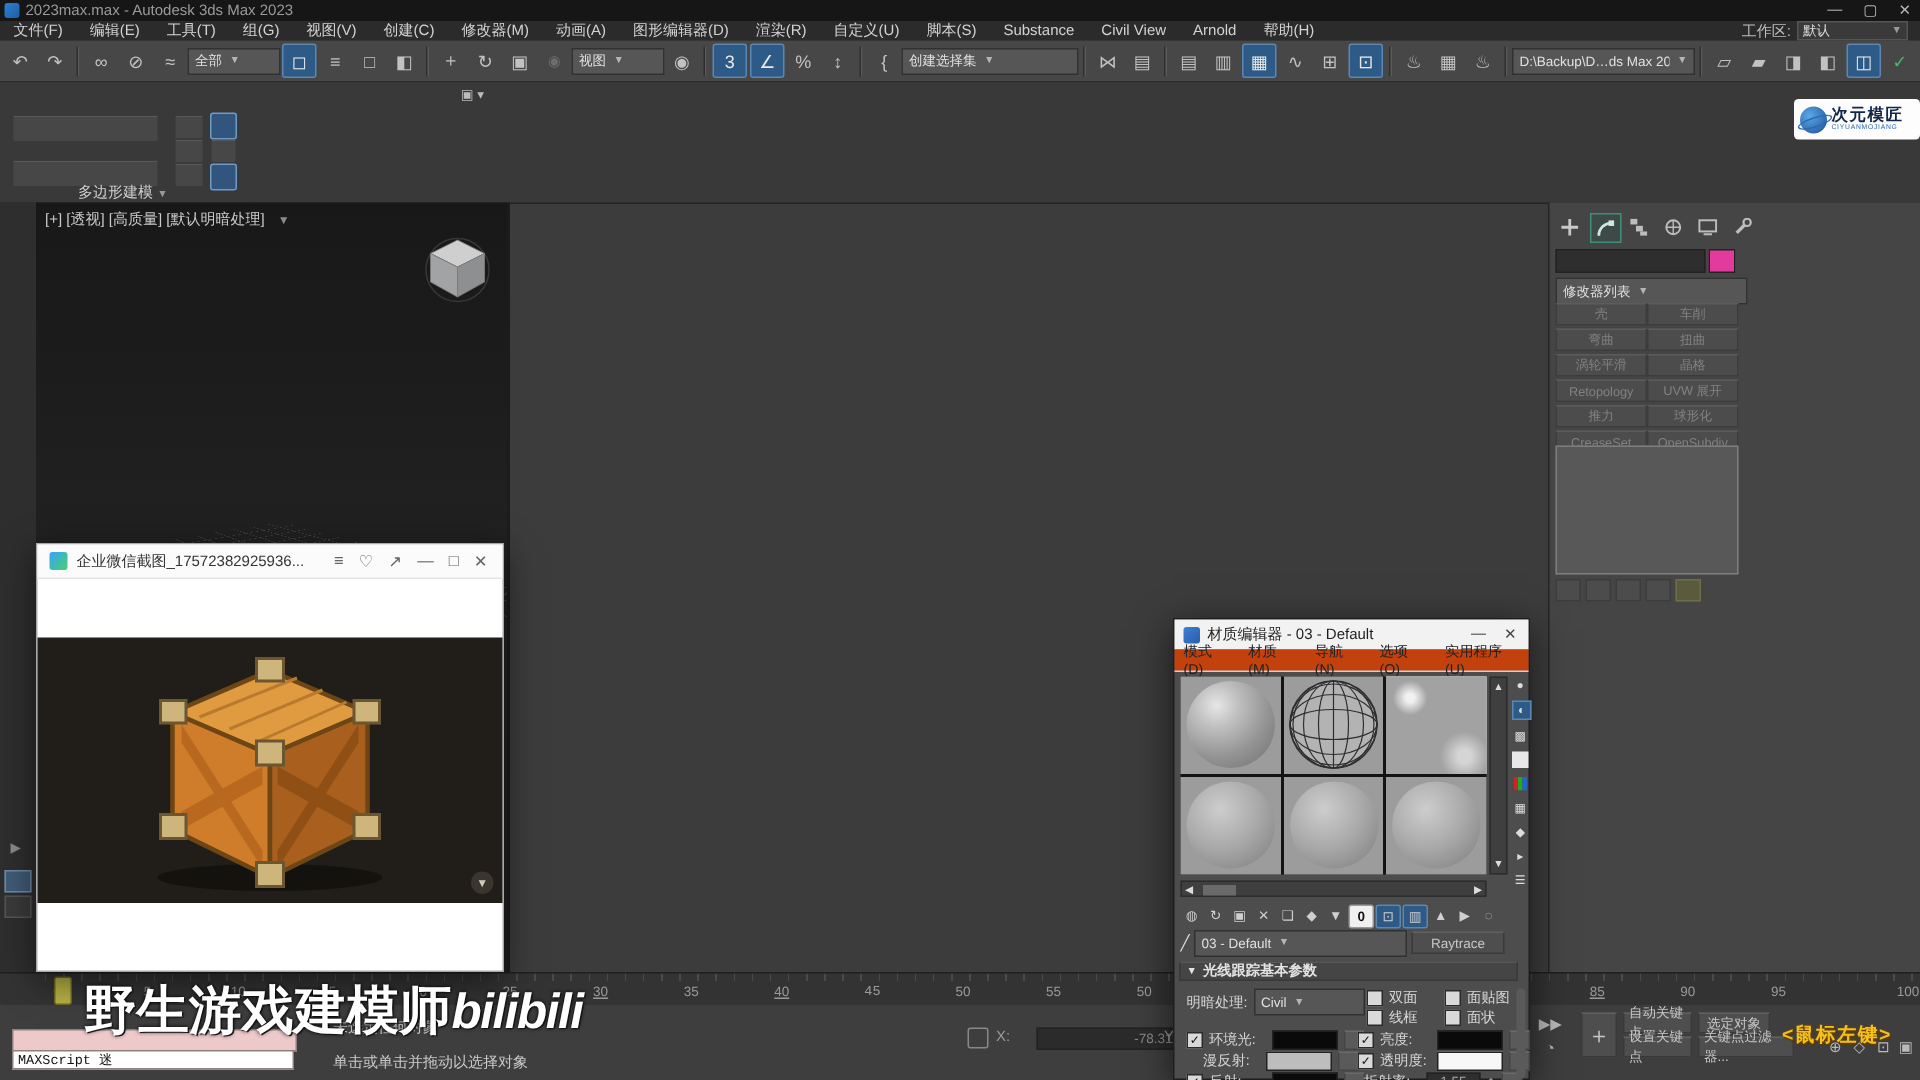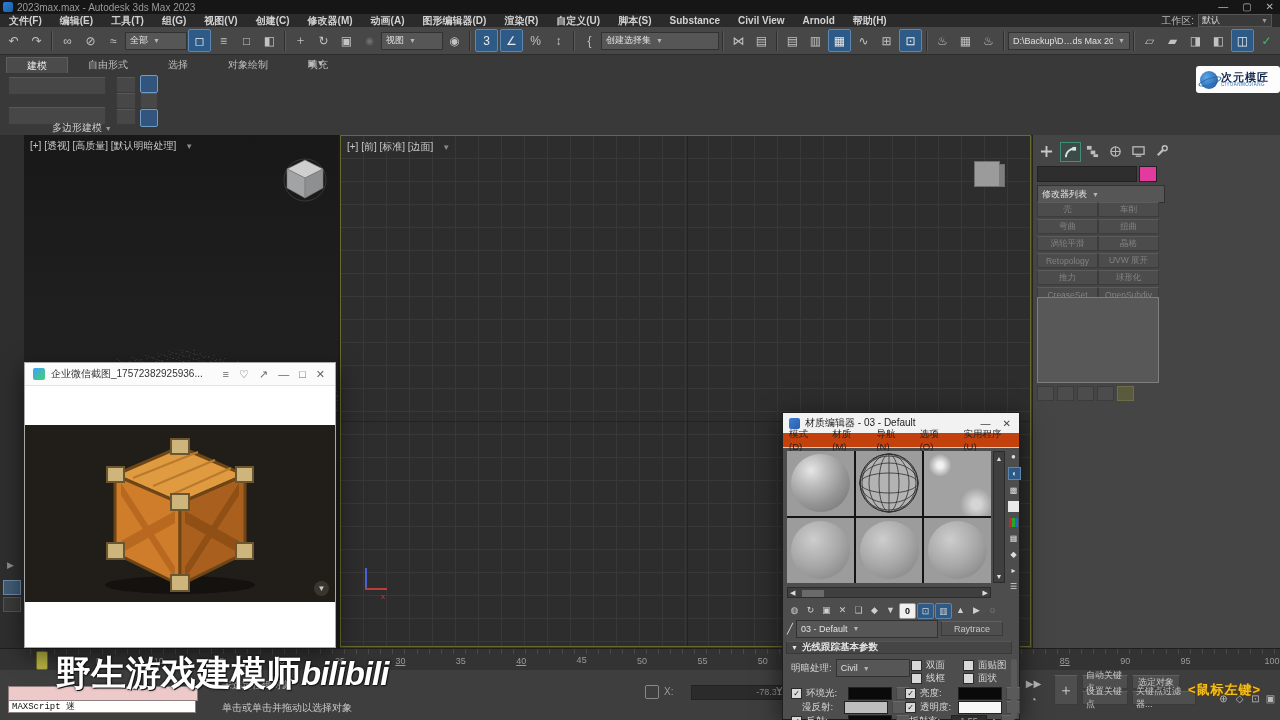--- a/index.html
+++ b/index.html
@@ -8,21 +8,21 @@
     -webkit-font-smoothing:antialiased;}
   .abs{position:absolute;}
   
   #titlebar{left:0;top:0;width:1280px;height:14px;background:#161616;display:flex;align-items:center;}
   #titlebar .appicon{width:10px;height:10px;margin:0 4px 0 3px;background:linear-gradient(135deg,#2f7fd0,#1a5fa8);border-radius:2px;}
   #titlebar .t{font-size:10px;color:#9a9a9a;}
   .win-ctls{position:absolute;right:6px;top:1px;display:flex;gap:14px;color:#b5b5b5;font-size:10px;}
   .win-ctls span{cursor:default;}
   #menubar{left:0;top:14px;width:1280px;height:13px;background:#2b2b2b;display:flex;align-items:center;border-bottom:1px solid #1f1f1f;}
   #menubar-items{display:flex;}
-  .mi{font-size:10px;color:#d2d2d2;padding:0 9px;line-height:13px;font-weight:bold;}
+  .mi{font-size:10px;color:#d2d2d2;padding:0 9px;line-height:13px;}
   #workspace{margin-left:auto;display:flex;align-items:center;font-size:10px;color:#bdbdbd;padding-right:8px;}
   #workspace .wsbox{width:66px;height:11px;background:#3a3a3a;border:1px solid #555;margin-left:4px;display:flex;align-items:center;padding:0 3px;font-size:9px;color:#ddd;}
   #workspace .wsbox .arr{margin-left:auto;font-size:7px;color:#999;}
   
   #toolbar{left:0;top:27px;width:1280px;height:28px;background:#474747;border-bottom:1px solid #2c2c2c;display:flex;align-items:center;padding:0 2px;box-sizing:border-box;}
   .ti{width:21px;height:21px;margin:0 1px;display:flex;align-items:center;justify-content:center;color:#c2c2c2;font-size:12px;border-radius:2px;flex:none;}
   .ti.small{font-size:10px;}
   .ti.blue{background:#2d5a87;border:1px solid #5b87b0;color:#e8e8e8;}
   .ti.dim{color:#6d6d6d;}
   .ti.green{color:#46b86a;}
@@ -233,27 +233,20 @@
     <span class="ti">▰</span>
     <span class="ti">◨</span>
     <span class="ti">◧</span>
     <span class="ti blue">◫</span>
     <span class="ti green">✓</span>
     <span class="ti dim">▯</span>
 
   </div>
 
   <div id="ribbon" class="abs">
-    <div id="rtabs">
-        <span class="rtab active">建模</span>
-        <span class="rtab">自由形式</span>
-        <span class="rtab">选择</span>
-        <span class="rtab">对象绘制</span>
-        <span class="rtab">填充</span>
-      </div>
     <span class="rtab-icon abs" style="left:300px;top:3px">▣ ▾</span>
     <div class="rb" style="left:8px;top:22px;width:96px;height:16px"></div>
     <div class="rb" style="left:8px;top:52px;width:96px;height:16px"></div>
     <div class="rb" style="left:116px;top:22px;width:18px;height:14px"></div>
     <div class="rb" style="left:116px;top:38px;width:18px;height:14px"></div>
     <div class="rb" style="left:116px;top:54px;width:18px;height:14px"></div>
     <div class="rb blueicon" style="left:140px;top:20px;width:16px;height:16px"></div>
     <div class="rb" style="left:140px;top:38px;width:16px;height:14px"></div>
     <div class="rb blueicon" style="left:140px;top:54px;width:16px;height:16px"></div>
     <div id="poly-label">
@@ -275,33 +268,20 @@
       <span class="funnel">▼</span>
     </div>
     <svg class="abs" style="left:256px;top:18px" width="50" height="50" viewBox="0 0 50 50">
       <circle cx="25" cy="27" r="21" fill="none" stroke="#565656" stroke-width="1" opacity="0.5"></circle>
       <polygon points="25,7 43,16 25,25 7,16" fill="#cfcfcf" stroke="#7a7a7a" stroke-width="0.6"></polygon>
       <polygon points="7,16 25,25 25,45 7,35" fill="#a2a3a5" stroke="#7a7a7a" stroke-width="0.6"></polygon>
       <polygon points="43,16 25,25 25,45 43,35" fill="#8e8f91" stroke="#7a7a7a" stroke-width="0.6"></polygon>
     </svg>
   </div>
 
-  <div id="vpR" class="abs">
-    <div class="origin-v"></div>
-    <div class="origin-h"></div>
-    <div class="vplabel">
-      <span>[+] [前] [标准] [边面]</span>
-      <span class="funnel">▼</span>
-    </div>
-    <div class="abs" style="left:633px;top:25px;width:24px;height:24px;background:#9b9b9b;border:1px solid #6f6f6f"></div>
-    <div class="abs" style="left:658px;top:28px;width:5px;height:21px;background:#7e7e7e;border:1px solid #6f6f6f;border-left:none"></div>
-    <div class="abs" style="left:24px;top:432px;width:2px;height:22px;background:#4a63d8"></div>
-    <div class="abs" style="left:24px;top:452px;width:22px;height:2px;background:#c03b3b"></div>
-    <div class="abs" style="left:40px;top:456px;color:#c03b3b;font-size:8px">x</div>
-  </div>
   <div id="vsplit" class="abs"></div>
 
   <div id="cmdpanel" class="abs">
     <span class="cp-tab" style="left:4px;top:7px">
       <svg width="13" height="13" viewBox="0 0 14 14">
           <path d="M7 1v12M1 7h12" stroke="#c9c9c9" stroke-width="2"></path>
         </svg>
       </span>
     <span class="cp-tab active" style="left:27px;top:7px">
       <svg width="13" height="13" viewBox="0 0 14 14">

